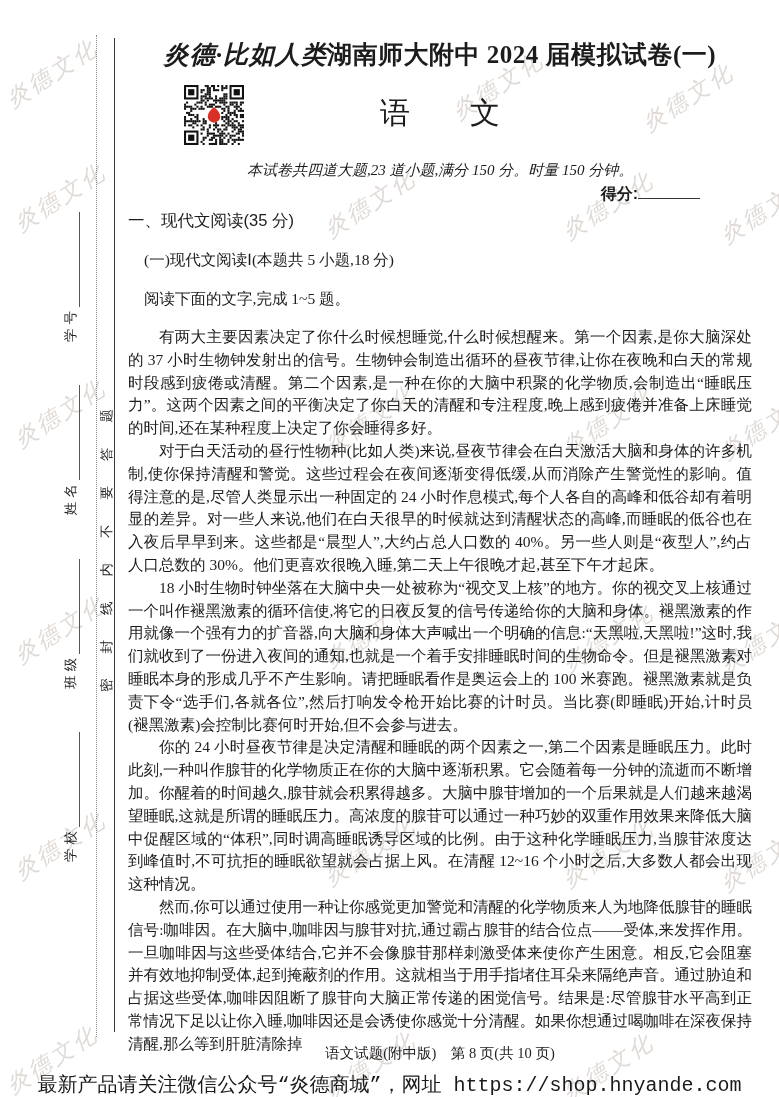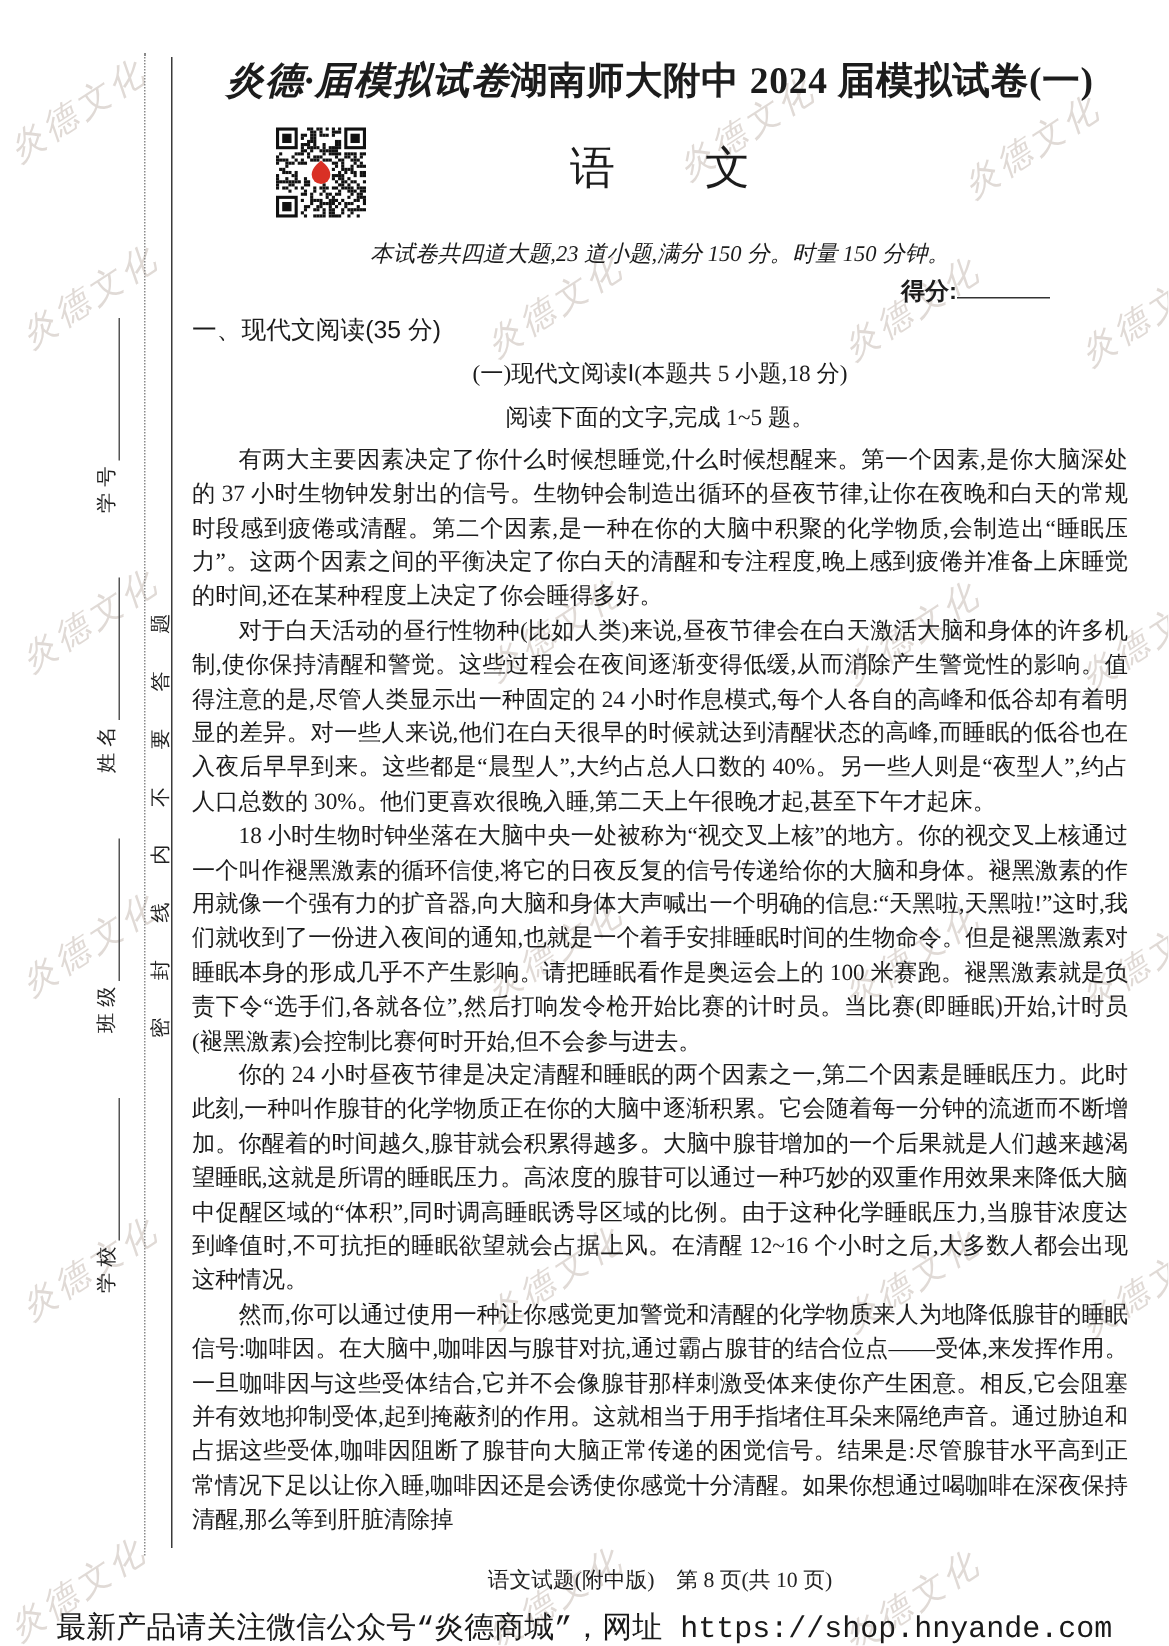--- a/index.html
+++ b/index.html
@@ -66,21 +66,21 @@
   .paper-info{margin:26px 0 0 0;text-align:center;font-size:15px;line-height:21px;font-style:italic;}
   .score-line{
     margin:2px 0 0 0;height:22px;text-align:right;padding-right:52px;
     font-weight:bold;font-size:16px;font-family:"Liberation Sans", sans-serif;
   }
   .score-blank{display:inline-block;width:62px;height:15px;border-bottom:1px solid #333;}
   .section-heading{
     margin:4px 0 0 0;font-size:16.5px;line-height:23px;font-weight:normal;
     font-family:"Liberation Sans", sans-serif;
   }
-  .sub-line{margin:6px;font-size:15.5px;line-height:23px;text-align:center;}
+  .sub-line{margin:16px;font-size:15.5px;line-height:23px;}
   .para{
     margin:0;font-size:15.5px;line-height:22.8px;
     text-indent:2em;text-align:justify;
   }
   
   .page-footer{
     position:absolute;left:128px;top:1044px;width:624px;text-align:center;
     font-size:14.5px;color:#222;z-index:1;
   }
   .promo-footer{
@@ -138,21 +138,21 @@
     <span class="vfield">
       <span class="vlabel">学号</span>
         <span class="vblank"></span>
     </span>
   </div>
 
   <div class="vseal">密封线内不要答题</div>
 
   <div class="content">
 
-    <h1 class="exam-title"><span class="brand">炎德·届模拟试卷</span><span class="rest">湖南师大附中 2024 届模拟试卷(一)</span></h1>
+    <h1 class="exam-title"><span class="brand">炎德·比如人类</span><span class="rest">湖南师大附中 2024 届模拟试卷(一)</span></h1>
 
     <div class="qr">
       <svg id="qr-svg" width="60" height="62" viewBox="0 0 29 29" xmlns="http://www.w3.org/2000/svg">
           <rect x="0" y="0" width="7" height="7" fill="#111111"></rect>
           <rect x="1" y="1" width="5" height="5" fill="#ffffff"></rect>
           <rect x="2" y="2" width="3" height="3" fill="#111111"></rect>
           <rect x="22" y="0" width="7" height="7" fill="#111111"></rect>
           <rect x="23" y="1" width="5" height="5" fill="#ffffff"></rect>
           <rect x="24" y="2" width="3" height="3" fill="#111111"></rect>
           <rect x="0" y="22" width="7" height="7" fill="#111111"></rect>

